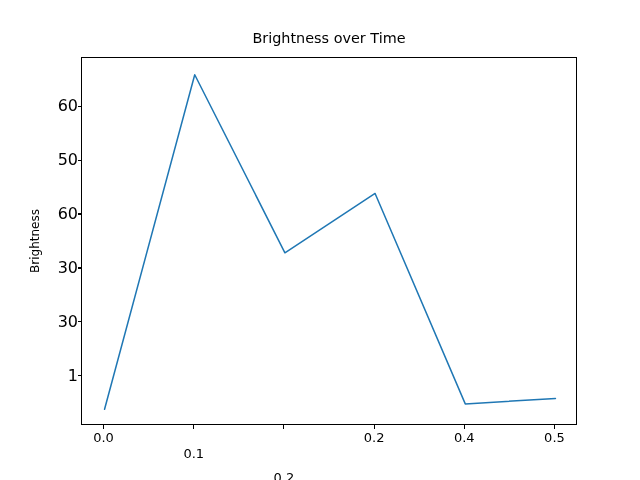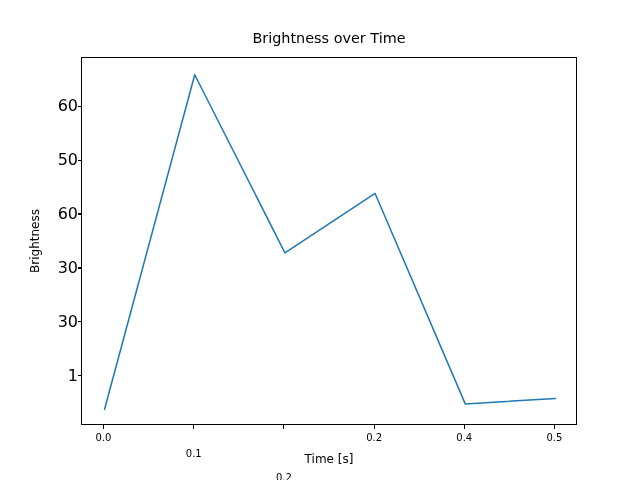--- a/index.html
+++ b/index.html
@@ -69,21 +69,21 @@
     height: 1.1px;
     background: #000000;
   }
   
   .xtick-label {
     position: absolute;
     top: 431px;
     width: 60px;
     margin-left: -30px;
     text-align: center;
-    font-size: 10px;
+    font-size: 13px;
     line-height: 14px;
     color: #000000;
   }
   .ytick-label {
     position: absolute;
     right: 562px; 
     width: 60px;
     text-align: right;
     font-size: 16px;
     line-height: 14px;
@@ -151,17 +151,16 @@
       <div class="ytick-mark" style="top: 267.429px;"></div>
       <div class="ytick-label" style="top: 267.979px;">30</div>
       <div class="ytick-mark" style="top: 213.471px;"></div>
       <div class="ytick-label" style="top: 214.021px;">60</div>
       <div class="ytick-mark" style="top: 159.512px;"></div>
       <div class="ytick-label" style="top: 160.062px;">50</div>
       <div class="ytick-mark" style="top: 105.553px;"></div>
       <div class="ytick-label" style="top: 106.103px;">60</div>
     </div>
 
-  <div id="xlabel">Time [s]</div>
 
   <div id="ylabel">Brightness</div>
 
 </div>
 
 </body></html>

